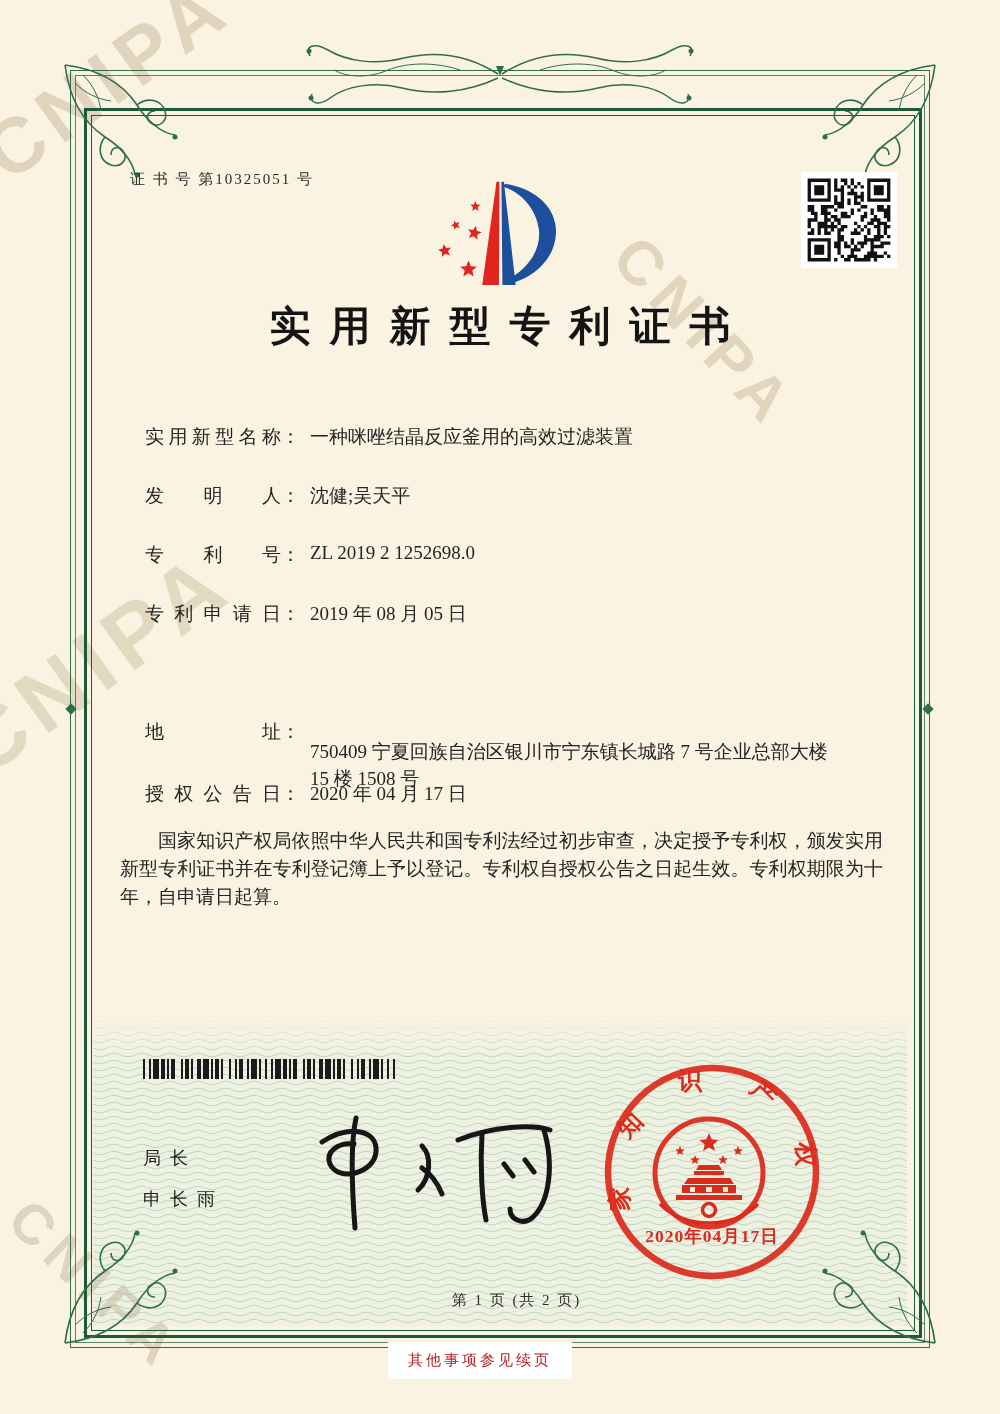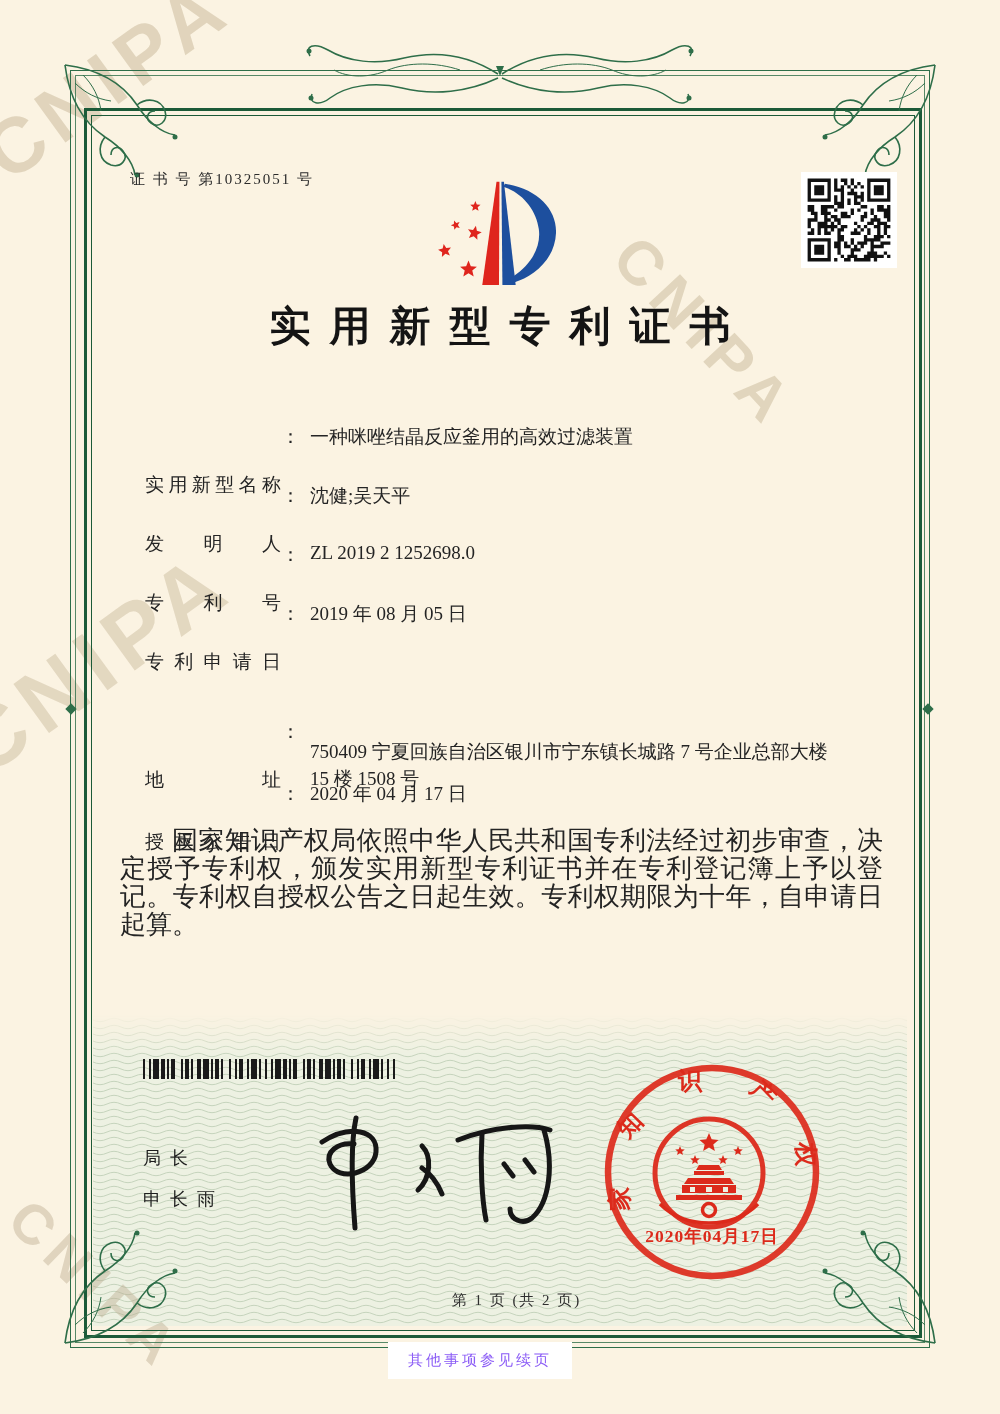--- a/index.html
+++ b/index.html
@@ -17,36 +17,36 @@
   .oframe{z-index:4;border:1px solid #2e6e49;pointer-events:none;}
   .iframe-outer{z-index:4;border:3px solid #1b5a38;pointer-events:none;}
   .iframe-inner{position:absolute;inset:4px;border:1px solid #1b5a38;}
   .orn{z-index:5;pointer-events:none;}
   
   .z{z-index:10;}
   .certno{left:130px;top:170px;font-size:15px;letter-spacing:2px;color:#2b2b2b;}
   .title{left:0;right:0;top:299px;text-align:center;font-size:41px;font-weight:700;
          letter-spacing:19px;padding-left:19px;color:#141414;}
   .frow{left:145px;font-size:19px;color:#242424;}
-  .lbl{display:inline-block;width:136px;text-align:justify;text-align-last:justify;vertical-align:top;margin-top:48px;}
+  .lbl{display:inline-block;width:136px;text-align:justify;text-align-last:justify;vertical-align:top;}
   .colon{vertical-align:top;}
   .val{margin-left:10px;vertical-align:top;margin-top:19px;}
   .val-wrap{display:inline-block;width:520px;line-height:27px;}
   .r1{top:424px}.r2{top:483px}.r3{top:542px}.r4{top:601px}.r5{top:660px}.r6{top:719px}.r7{top:781px}
   .grant2{position:absolute;left:368px;top:0;white-space:nowrap;}
   .lbl2{display:inline-block;width:128px;text-align:justify;text-align-last:justify;}
   .paras{left:120px;top:827px;width:763px;}
-  .paras p{margin:0;font-size:26px;line-height:28px;text-indent:2em;text-align:justify;color:#242424;}
+  .paras p{margin:0;font-size:19px;line-height:28px;text-indent:2em;text-align:justify;color:#242424;}
   .band{-webkit-mask-image:linear-gradient(to bottom,transparent 0,#000 42px);
         mask-image:linear-gradient(to bottom,transparent 0,#000 42px);z-index:2;}
   .sig-label{left:143px;font-size:18px;letter-spacing:9px;color:#1d1d1d;}
   .pageinfo{left:0;right:0;top:1291px;text-align:center;font-size:15px;letter-spacing:2px;color:#2f2f2f;padding-left:33px;}
   .footerbox{left:388px;top:1342px;width:184px;height:37px;background:#ffffff;z-index:12;
              display:flex;align-items:center;justify-content:center;font-size:15px;
-             letter-spacing:3px;color:#8b5cf6;}
+             letter-spacing:3px;color:#b91c1c;}
 </style>
 </head>
 <body>
 
 <div id="page">
 
   <div class="wm wm1">CNIPA</div>
   <div class="wm wm2">CNIPA</div>
   <div class="wm wm3">CNIPA</div>
   <div class="wm wm4">CNIPA</div>

